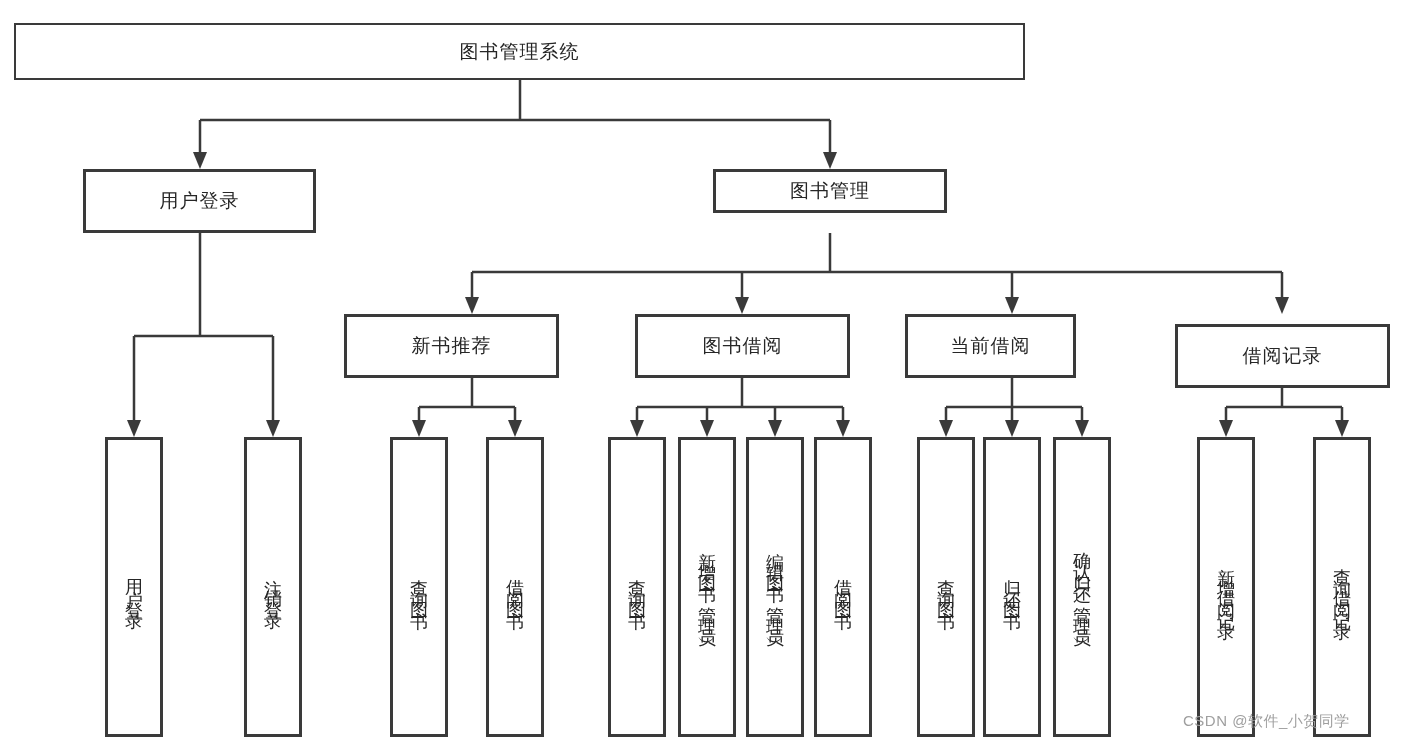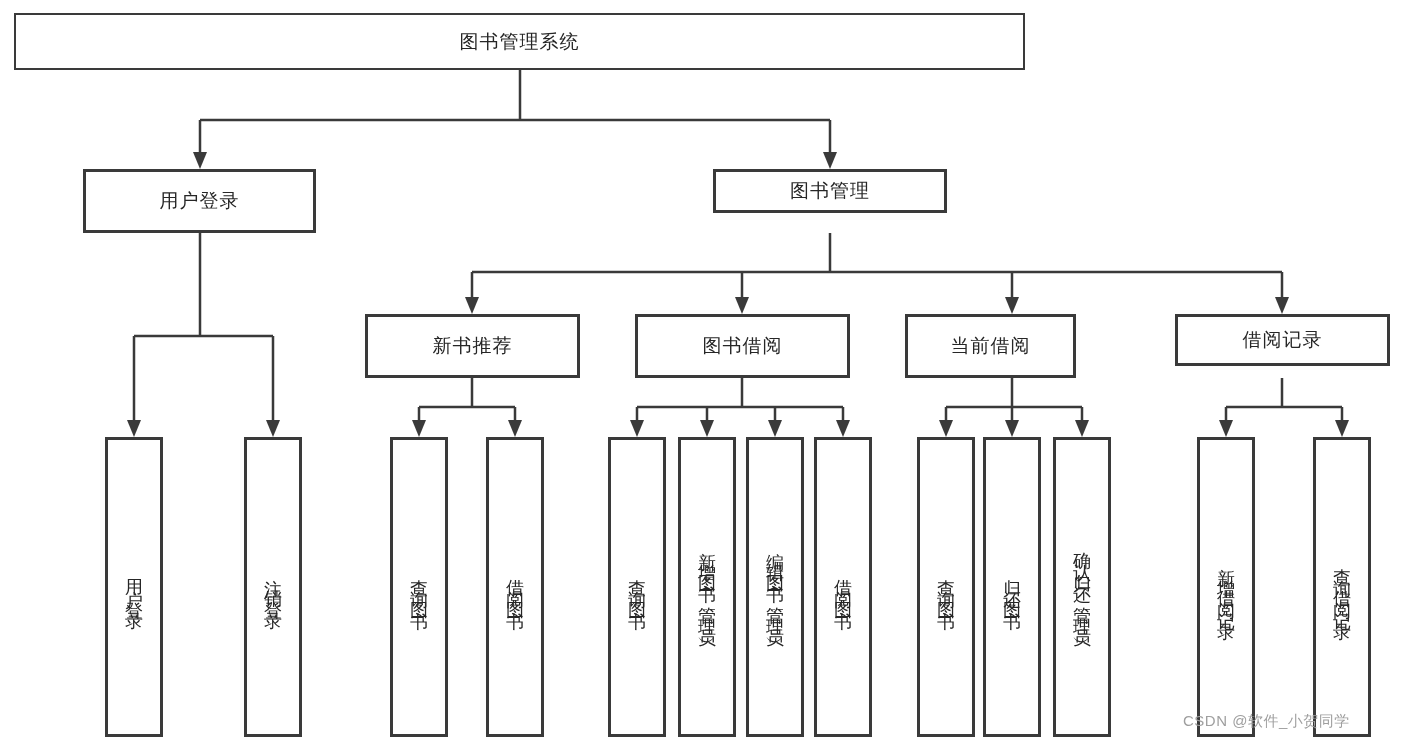--- a/index.html
+++ b/index.html
@@ -7,21 +7,21 @@
     position:relative;width:1405px;height:747px;background:#ffffff;
     font-family:"Liberation Sans","DejaVu Sans",sans-serif;overflow:hidden;
   }
   .wires{position:absolute;left:0;top:0;width:1405px;height:747px;}
   .box{
     position:absolute;box-sizing:border-box;background:#ffffff;
     border:3px solid #3a3a3a;color:#262626;
     display:flex;align-items:center;justify-content:center;
   }
   .h{font-size:19px;letter-spacing:1px;}
-  .root{border-width:2px;}
+  .root{border-width:2px;margin-top:10px;}
   .v{
     top:437px;width:58px;height:300px;
     writing-mode:vertical-rl;text-orientation:mixed;
     font-size:18px;letter-spacing:11px;line-height:1;
   }
   .watermark{
     position:absolute;left:1183px;top:712px;
     font-size:15px;color:#9f9f9f;letter-spacing:0.5px;white-space:nowrap;
   }
 </style>
@@ -68,24 +68,24 @@
       <polygon points="1219,420 1233,420 1226,437"></polygon>
       <polygon points="1335,420 1349,420 1342,437"></polygon>
     </g>
   </svg>
 
   <div class="box h root" style="left:14px;top:13px;width:1011px;height:57px">图书管理系统</div>
 
   <div class="box h" style="left:83px;top:169px;width:233px;height:64px">用户登录</div>
   <div class="box h" style="left:713px;top:169px;width:234px;height:44px">图书管理</div>
 
-  <div class="box h" style="left:365px;top:314px;width:215px;height:64px">新书推荐</div>
+  <div class="box h" style="left:344px;top:314px;width:215px;height:64px">新书推荐</div>
   <div class="box h" style="left:635px;top:314px;width:215px;height:64px">图书借阅</div>
   <div class="box h" style="left:905px;top:314px;width:171px;height:64px">当前借阅</div>
-  <div class="box h" style="left:1175px;top:314px;width:215px;height:52px">借阅记录</div>
+  <div class="box h" style="left:1175px;top:324px;width:215px;height:64px">借阅记录</div>
 
   <div class="box v" style="left:105px">用户登录</div>
   <div class="box v" style="left:244px">注销登录</div>
 
   <div class="box v" style="left:390px">查询图书</div>
   <div class="box v" style="left:486px">借阅图书</div>
 
   <div class="box v" style="left:608px">查询图书</div>
   <div class="box v" style="left:678px">新增图书（管理员）</div>
   <div class="box v" style="left:746px">编辑图书（管理员）</div>

